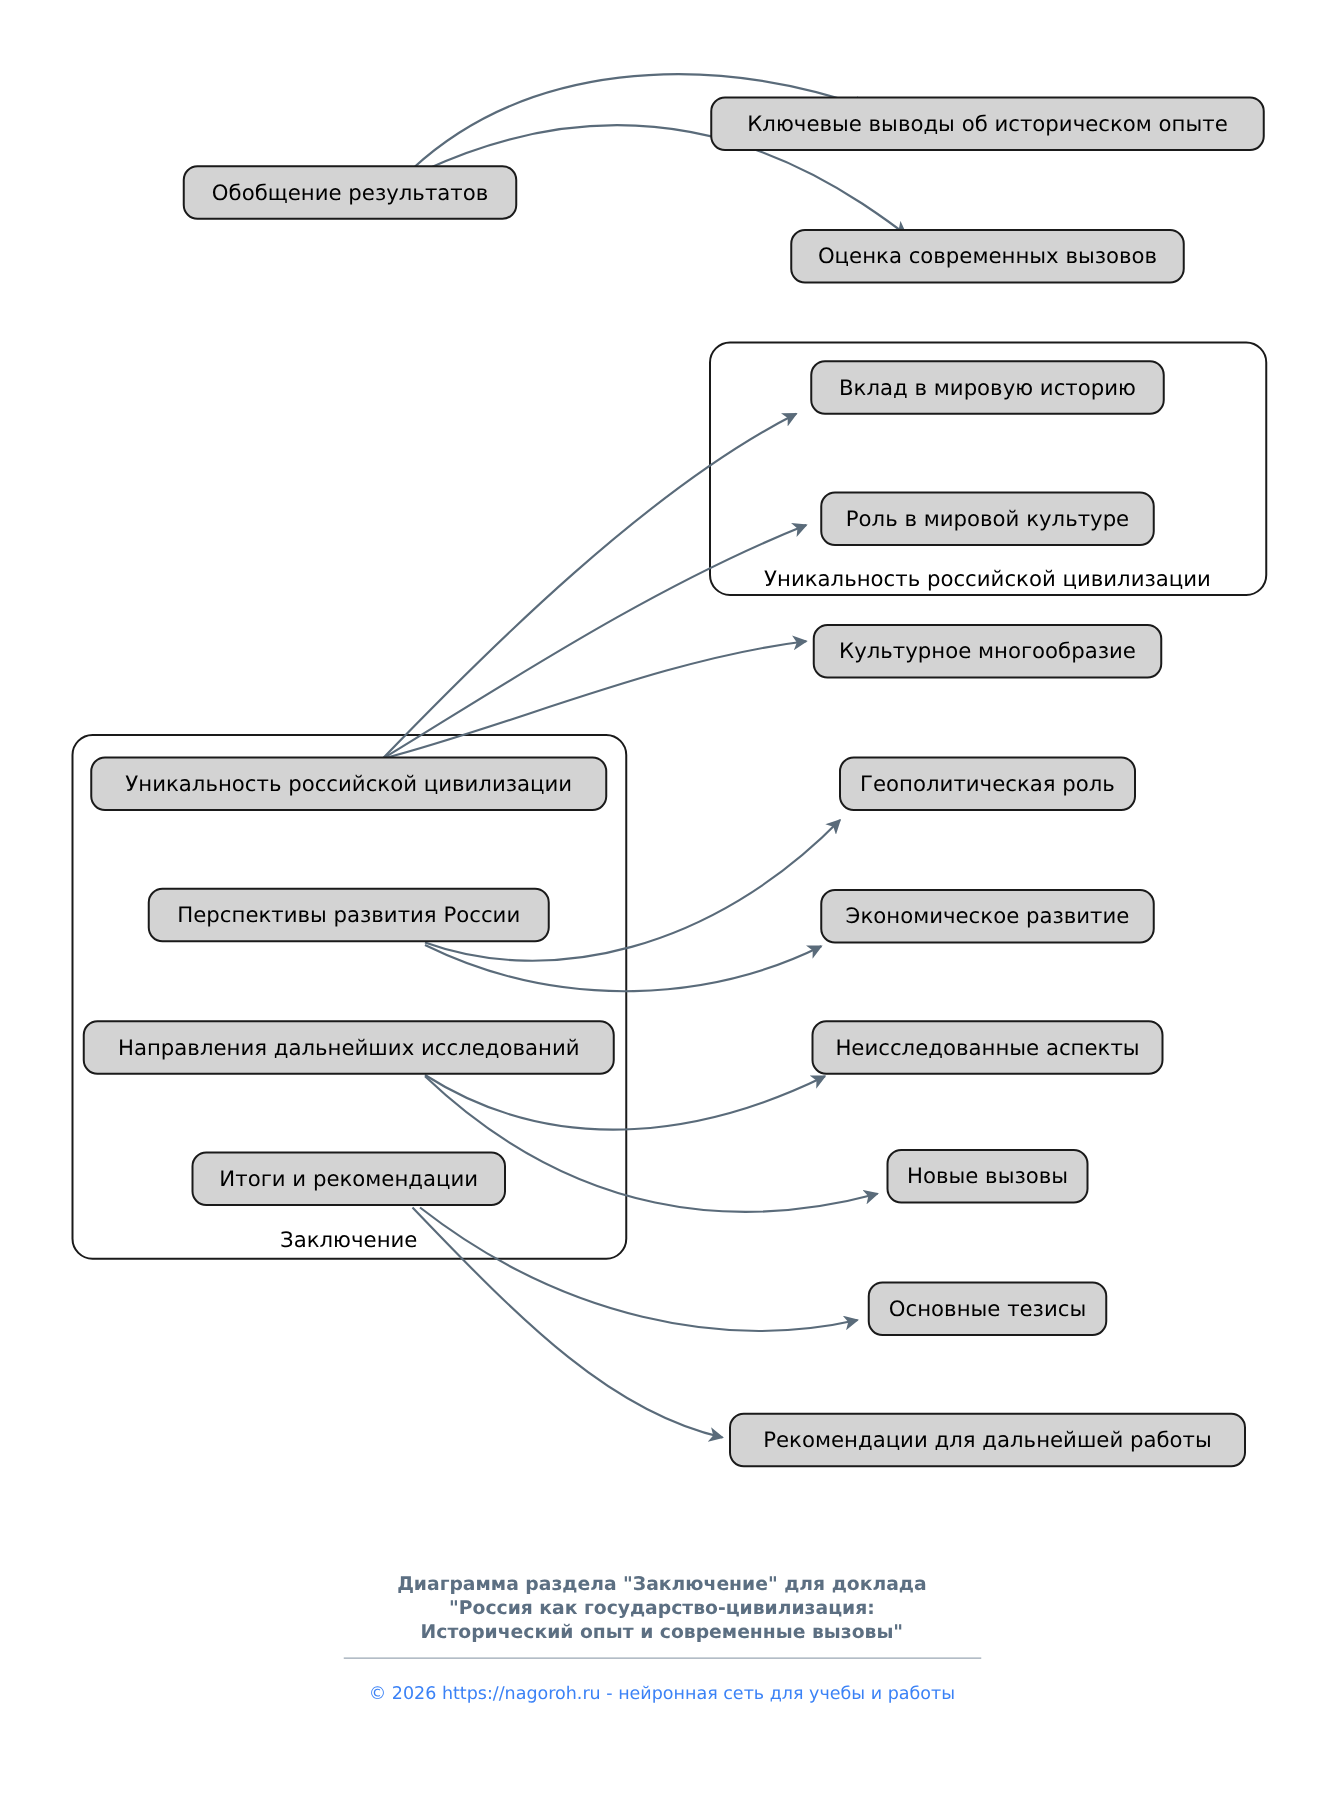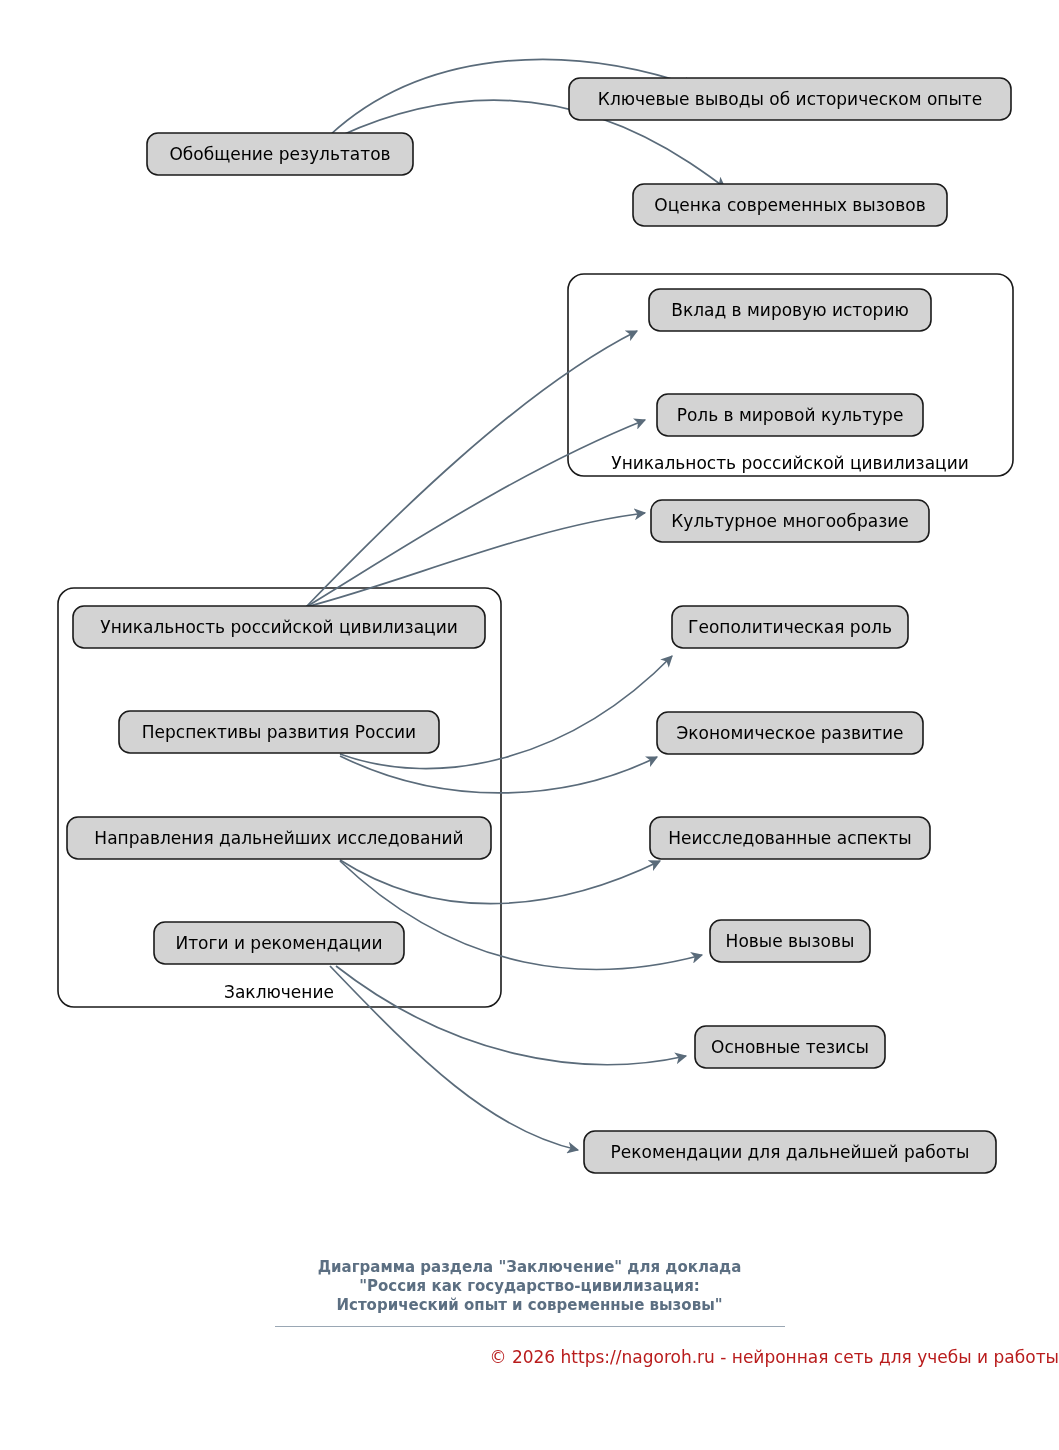--- a/index.html
+++ b/index.html
@@ -59,24 +59,23 @@
     white-space: pre-line;
   }
   .caption-rule {
     width: 510px;
     margin: 11px auto 0 auto;
     border-top: 1px solid #9aa7b4;
     height: 0;
   }
   .caption-credit {
     font-family: "DejaVu Sans", "Liberation Sans", sans-serif;
-    font-size: 17px;
-    color: #b91c1c;
+    font-size: 14px;
+    color: #3b82f6;
     margin-top: 20px;
-    text-align: right;
   }
 </style>
 </head>
 <body>
 
 <div id="stage">
   <svg class="layer" viewBox="0 0 1059 1450">
     <defs>
       <marker id="arrowhead" viewBox="0 0 10 10" refX="9" refY="5" markerWidth="7" markerHeight="7" orient="auto-start-reverse">
         <path d="M 0 0 L 10 5 L 0 10 L 2.6 5 z" fill="#5a6b7a"></path>

